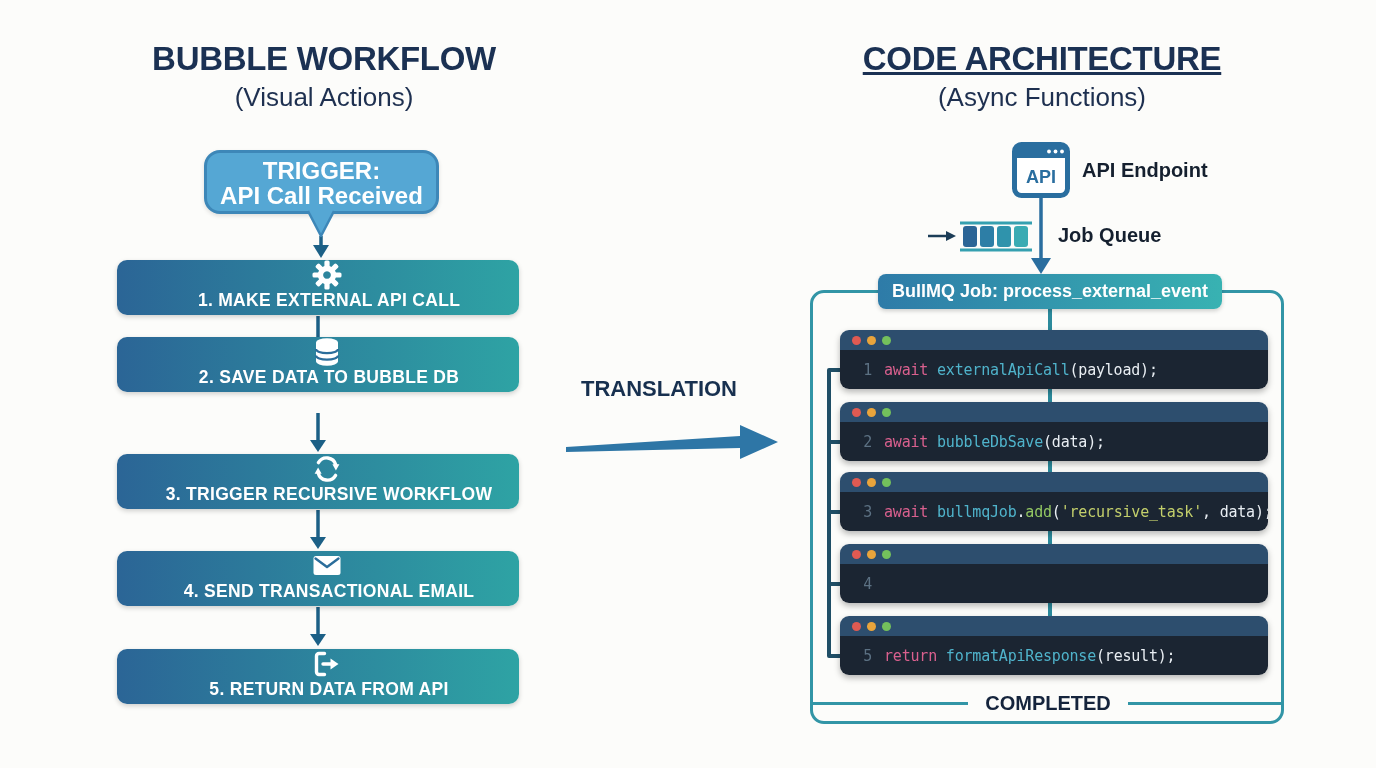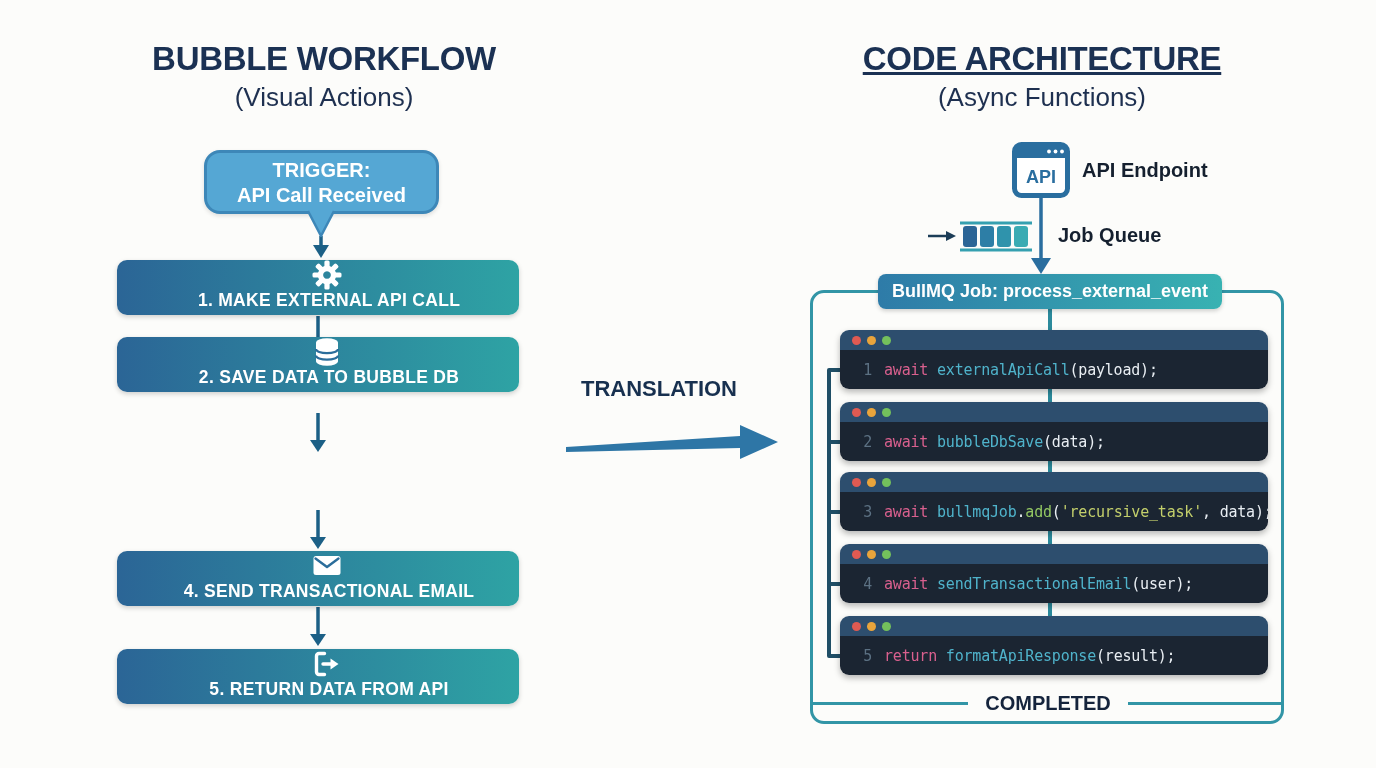--- a/index.html
+++ b/index.html
@@ -9,21 +9,21 @@
 
   
   .col-title{width:440px;text-align:center;font-weight:800;font-size:33px;color:#1b3153;letter-spacing:-.3px;}
   .col-sub{width:440px;text-align:center;font-weight:500;font-size:26px;color:#1e3050;}
   .lt{left:104px;top:40px;} .ls{left:104px;top:82px;}
   .rt{left:822px;top:40px;text-decoration:underline;} .rs{left:822px;top:82px;}
 
   
   .trigger{left:204px;top:150px;width:235px;height:64px;box-sizing:border-box;
            background:#55a7d4;border:3px solid #3d87b8;border-radius:16px;z-index:2;
-           color:#fff;font-weight:700;font-size:20px;line-height:25px;text-align:center;padding-top:5px;
+           color:#fff;font-weight:700;font-size:24px;line-height:25px;text-align:center;padding-top:5px;
            box-shadow:0 2px 4px rgba(0,0,0,.12);}
   .step{left:117px;width:402px;height:55px;border-radius:10px;z-index:2;
         background:linear-gradient(90deg,#2b6596,#2ea3a4);
         display:flex;align-items:center;color:#fff;box-shadow:0 2px 5px rgba(0,0,0,.18);flex-direction:column;}
   .step .ic{flex:none;margin-left:18px;width:30px;height:30px;}
   .step .lbl{margin-left:22px;font-size:17.5px;font-weight:800;letter-spacing:.3px;white-space:nowrap;}
   .s1{top:260px;} .s2{top:337px;} .s3{top:454px;} .s4{top:551px;} .s5{top:649px;}
 
   
   .mid-label{left:559px;top:376px;width:200px;text-align:center;z-index:2;
@@ -139,20 +139,29 @@
   <div class="abs step s2">
     <svg class="ic" viewBox="0 0 30 30">
       <ellipse cx="15" cy="5.5" rx="11" ry="4.2" fill="#fff"></ellipse>
       <path d="M4 5.5 v19 a11 4.2 0 0 0 22 0 v-19 z" fill="#fff"></path>
       <path d="M4 12 a11 4.2 0 0 0 22 0" fill="none" stroke="#2b6d9b" stroke-width="2.2"></path>
       <path d="M4 18.5 a11 4.2 0 0 0 22 0" fill="none" stroke="#2b6d9b" stroke-width="2.2"></path>
     </svg>
     <span class="lbl">2. SAVE DATA TO BUBBLE DB</span>
   </div>
 
+  <div class="abs step s3">
+    <svg class="ic" viewBox="0 0 30 30">
+      <path d="M23.8 11 a9.5 9.5 0 0 0 -17.4 -2.4" fill="none" stroke="#fff" stroke-width="3.4" stroke-linecap="round"></path>
+      <polygon points="20.4,10.2 27.4,10.2 23.9,16.6" fill="#fff"></polygon>
+      <path d="M6.2 19 a9.5 9.5 0 0 0 17.4 2.4" fill="none" stroke="#fff" stroke-width="3.4" stroke-linecap="round"></path>
+      <polygon points="2.6,19.8 9.6,19.8 6.1,13.4" fill="#fff"></polygon>
+    </svg>
+    <span class="lbl">3. TRIGGER RECURSIVE WORKFLOW</span>
+  </div>
 
   <div class="abs step s4">
     <svg class="ic" viewBox="0 0 30 30">
       <rect x="1.5" y="5" width="27" height="19" rx="2.5" fill="#fff"></rect>
       <path d="M3.5 7.5 L15 16 L26.5 7.5" fill="none" stroke="#2b6d9b" stroke-width="2.4" stroke-linecap="round" stroke-linejoin="round"></path>
     </svg>
     <span class="lbl">4. SEND TRANSACTIONAL EMAIL</span>
   </div>
 
   <div class="abs step s5">
@@ -222,21 +231,20 @@
   </div>
 
   <div class="abs code-block b4">
     <div class="code-header">
       <span class="dot dr"></span>
       <span class="dot do"></span>
       <span class="dot dg"></span>
     </div>
     <div class="code-body">
       <span class="ln">4</span>
-      <span class="code"><span class="tk-kw">await</span><span class="tk-pl"> </span><span class="tk-fn">sendTransactionalEmail</span><span class="tk-pl">(user);</span></span>
     </div>
   </div>
 
   <div class="abs code-block b5">
     <div class="code-header">
       <span class="dot dr"></span>
       <span class="dot do"></span>
       <span class="dot dg"></span>
     </div>
     <div class="code-body">

